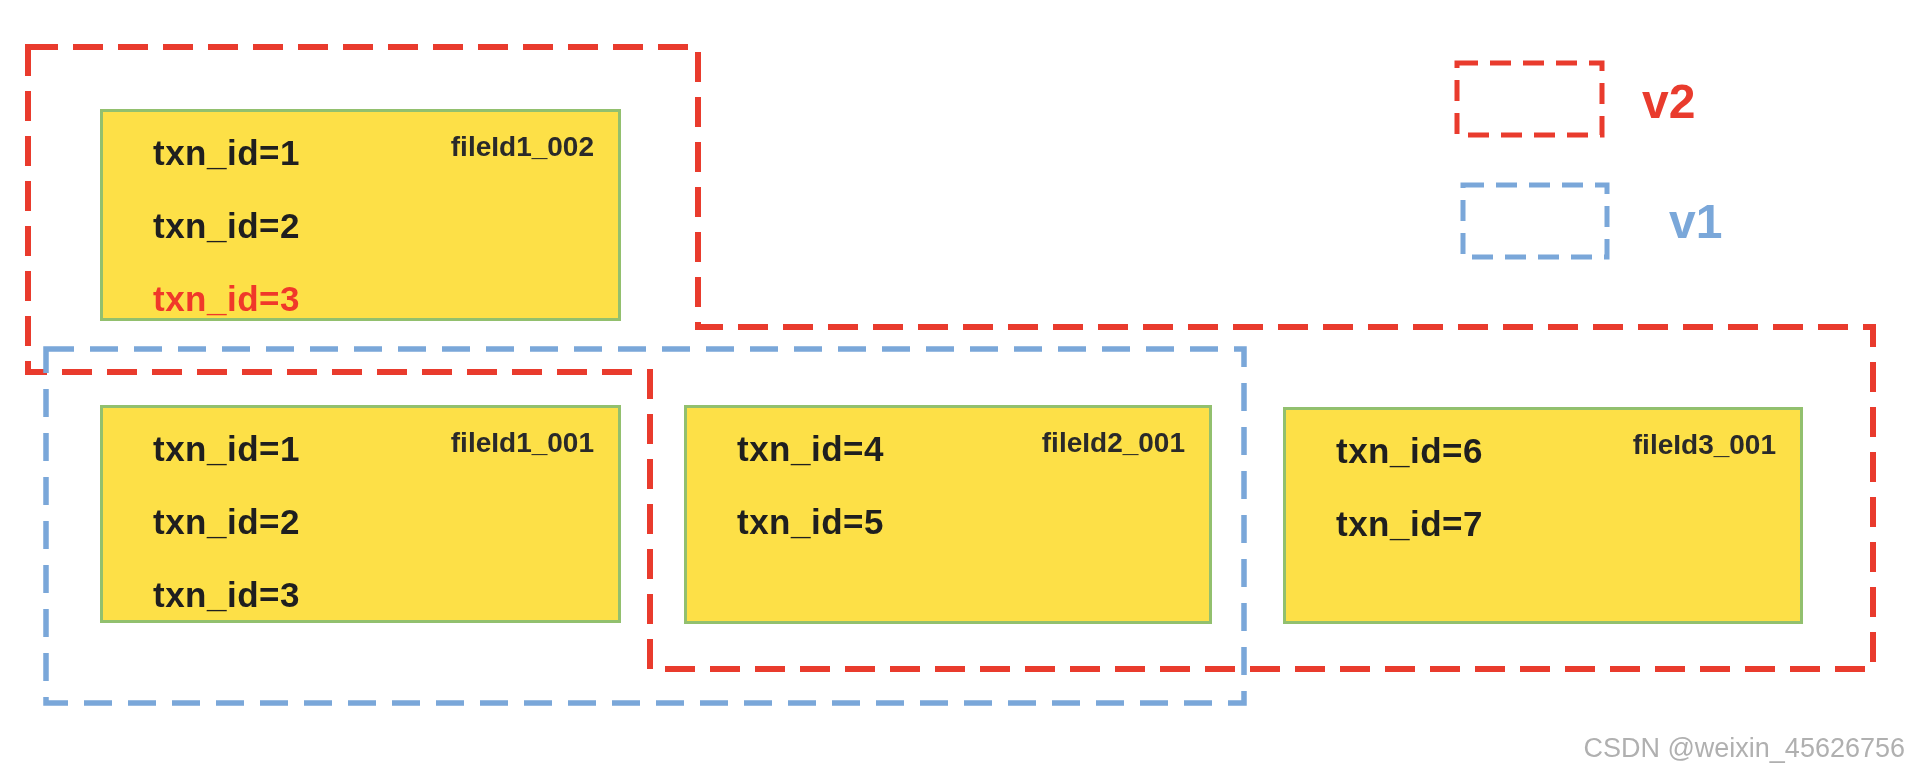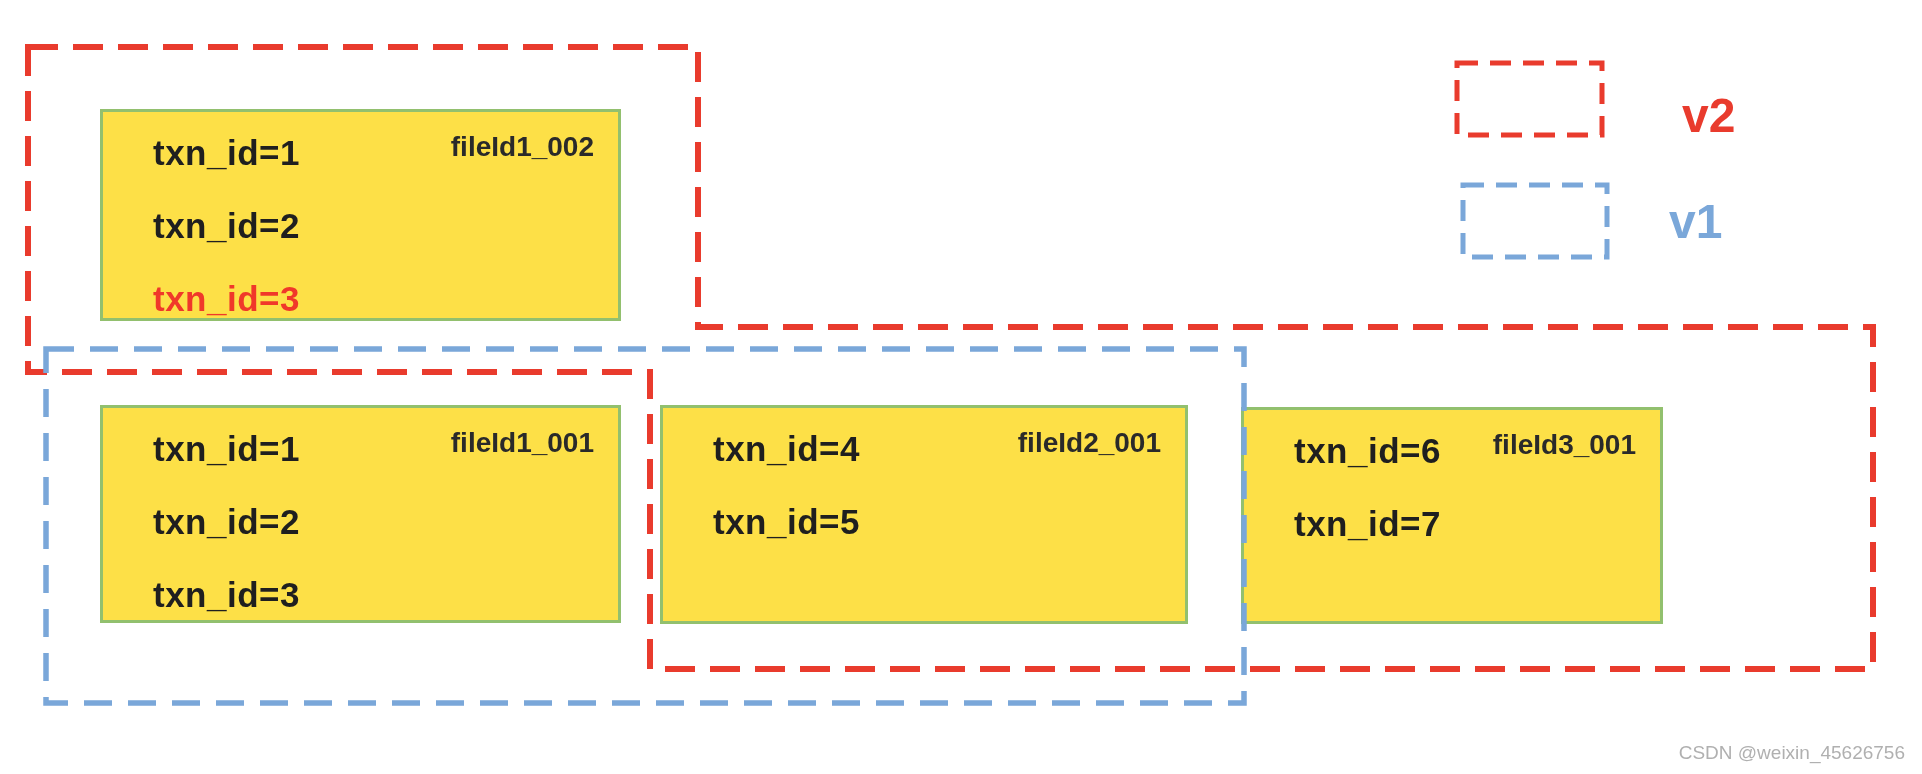--- a/index.html
+++ b/index.html
@@ -15,22 +15,22 @@
 
   
   .filebox {
     position: absolute;
     background: #fde047;
     border: 3px solid var(--box-green, #92c06e);
     box-sizing: border-box;
   }
   #box-0 { left: 100px;  top: 109px; width: 521px; height: 212px; }
   #box-1 { left: 100px;  top: 405px; width: 521px; height: 218px; }
-  #box-2 { left: 660px;  top: 405px; width: 528px; height: 219px; }
-  #box-3 { left: 1241px; top: 407px; width: 422px; height: 217px; }
+  #box-2 { left: 684px;  top: 405px; width: 528px; height: 219px; }
+  #box-3 { left: 1283px; top: 407px; width: 520px; height: 217px; }
 
   .rows { padding-top: 4px; }
   .txn-row {
     height: 73px;
     display: flex;
     align-items: center;
     padding-left: 50px;
   }
   .txn {
     font-size: 35px;
@@ -84,29 +84,29 @@
   }
 
   
   .legend-label {
     position: absolute;
     font-size: 48px;
     font-weight: bold;
     line-height: 1;
     white-space: nowrap;
   }
-  #legend-v2-label { left: 1642px; top: 92px;  color: var(--v2-red, #e93b2d); margin-left: 40px; }
+  #legend-v2-label { left: 1642px; top: 78px;  color: var(--v2-red, #e93b2d); }
   #legend-v1-label { left: 1669px; top: 198px; color: var(--v1-blue, #7aa7d9); }
 
   
   .watermark {
     position: absolute;
     right: 17px;
     bottom: 10px;
-    font-size: 19px;
+    font-size: 27px;
     color: var(--watermark-gray, #b0b0b0);
     white-space: nowrap;
   }
 </style>
 </head>
 <body>
 
 <div class="canvas">
 
   <div class="filebox" id="box-0">

